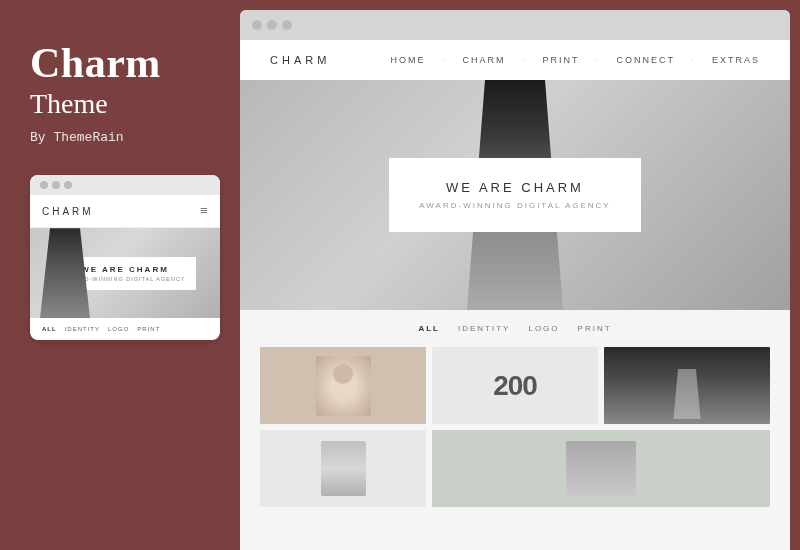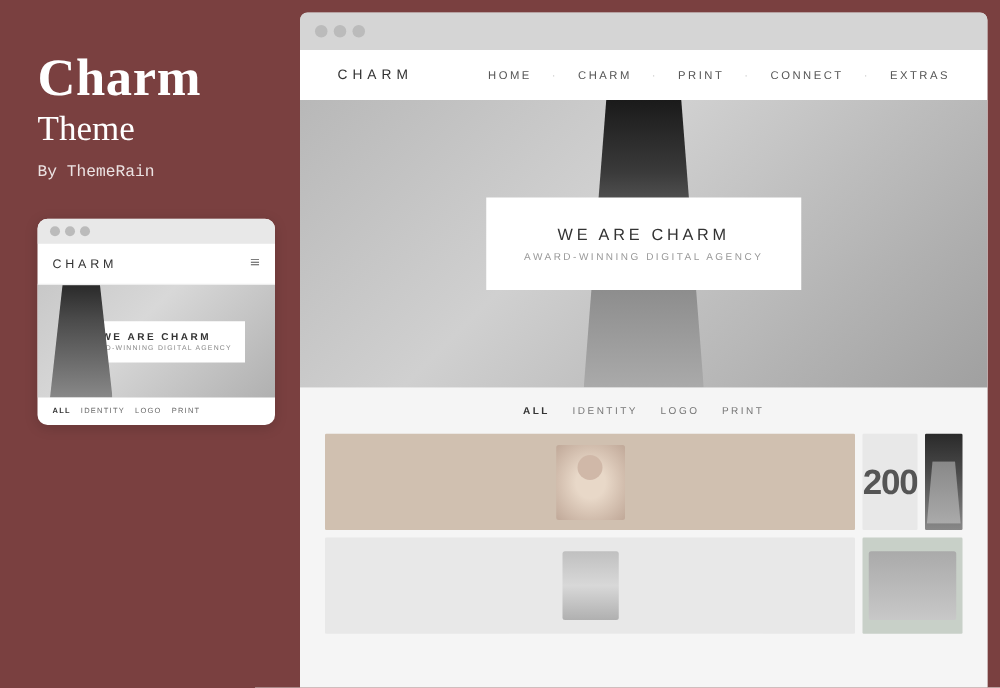--- a/index.html
+++ b/index.html
@@ -258,21 +258,21 @@
       letter-spacing: 2px;
       font-family: Arial, sans-serif;
       color: #777;
     }
     .portfolio-filter .active {
       color: #333;
       font-weight: bold;
     }
     .portfolio-grid {
       display: grid;
-      grid-template-columns: 1fr;
+      grid-template-columns: 1fr 1fr 1fr;
       grid-template-rows: 1fr 1fr;
       gap: 6px;
       height: 160px;
     }
     .grid-item {
       overflow: hidden;
       border-radius: 1px;
     }
     .grid-item-1 {
       background: #d0c0b0;

